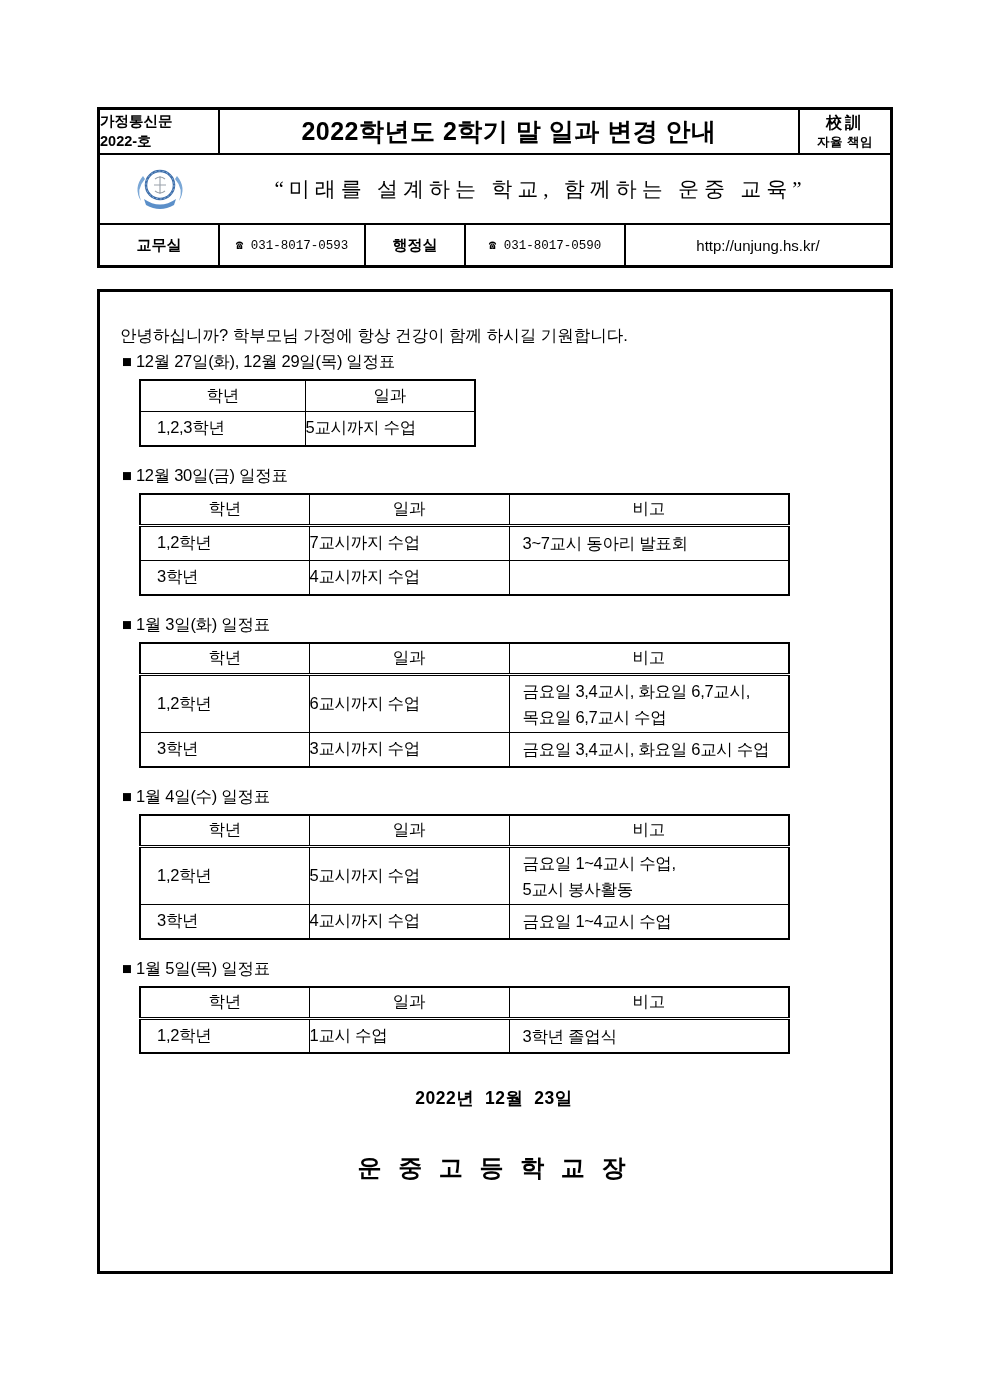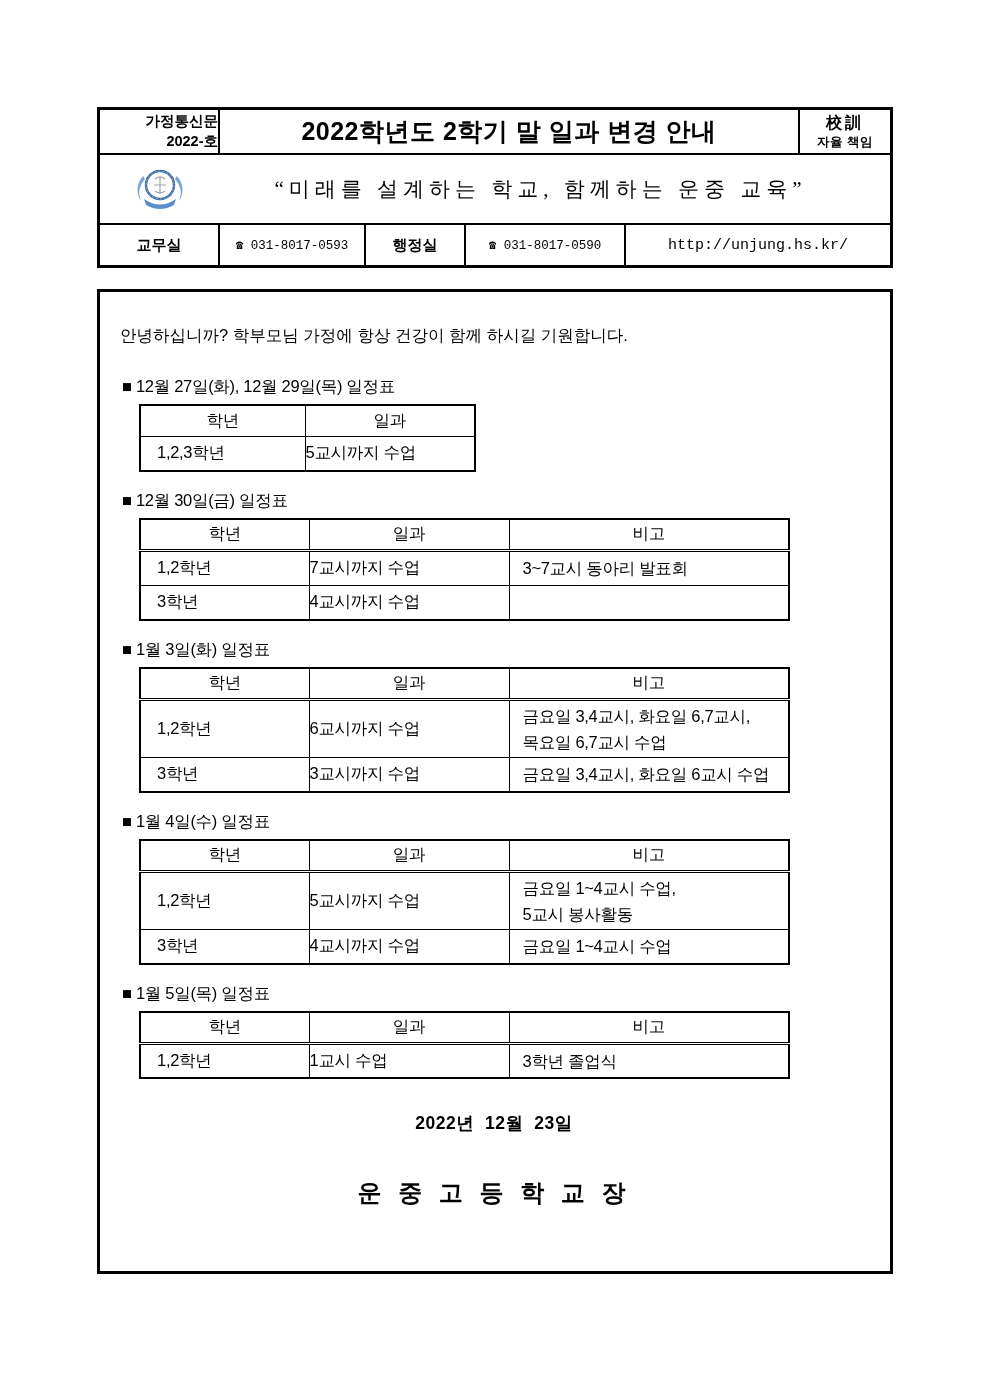--- a/index.html
+++ b/index.html
@@ -13,21 +13,21 @@
   .sheet { width: 796px; margin: 107px 0 0 97px; }
 
   
   .hdr { border: 3px solid #000; }
   .hdr-row1 {
     display: grid; grid-template-columns: 120px 1fr 92px;
     height: 45px; border-bottom: 2px solid #000;
   }
   .hdr-doc {
     border-right: 2px solid #000;
-    display: flex; flex-direction: column; justify-content: center; align-items: flex-end;
+    display: flex; flex-direction: column; justify-content: center; align-items: flex-start;
     font-weight: bold; font-size: 14.5px; line-height: 1.35;
   }
   .hdr-title {
     display: flex; align-items: center; justify-content: center;
     font-size: 25px; font-weight: bold; letter-spacing: 0.5px;
   }
   .hdr-motto {
     border-left: 2px solid #000;
     display: flex; flex-direction: column; justify-content: center; align-items: center;
     font-weight: bold;
@@ -45,34 +45,34 @@
     font-size: 21px; letter-spacing: 5px; font-weight: 500;
   }
   .hdr-row3 {
     display: grid; grid-template-columns: 120px 146px 100px 160px 1fr;
     height: 40px; align-items: stretch;
   }
   .hdr-row3 > div { display: flex; align-items: center; justify-content: center; border-right: 2px solid #000; }
   .hdr-row3 > div:last-child { border-right: none; }
   .office-label { font-weight: bold; font-size: 15px; }
   .phone { font-family: "Liberation Mono", monospace; font-size: 12.5px; }
-  .url   { font-family: Liberation Mono, monospace; font-size: 15px; text-align: center; }
+  .url   { font-family: Liberation Sans, sans-serif; font-size: 15px; text-align: center; }
 
   
   .content {
     border: 3px solid #000; margin-top: 21px; height: 985px;
     padding: 28px 8px 0 6px;
   }
   .greet {
     font-size: 16.5px; line-height: 31px; text-align: justify;
   }
   .greet.g1 { text-indent: 14px; text-align: left; }
   .greet.g2 { text-indent: 14px; }
 
-  .sections { margin-top: 25px; margin-left: 16px; }
+  .sections { margin-left: 16px; }
   .section { margin-bottom: 18px; }
   .sec-head { font-size: 16.5px; line-height: 20px; margin-bottom: 8px; letter-spacing: -0.3px; }
 
   table.sched {
     border-collapse: collapse; margin-left: 17px;
     border: 2px solid #000; table-layout: fixed;
   }
   .sched th, .sched td {
     border: 1px solid #000; font-size: 16.5px; font-weight: 400;
     letter-spacing: -0.3px;

